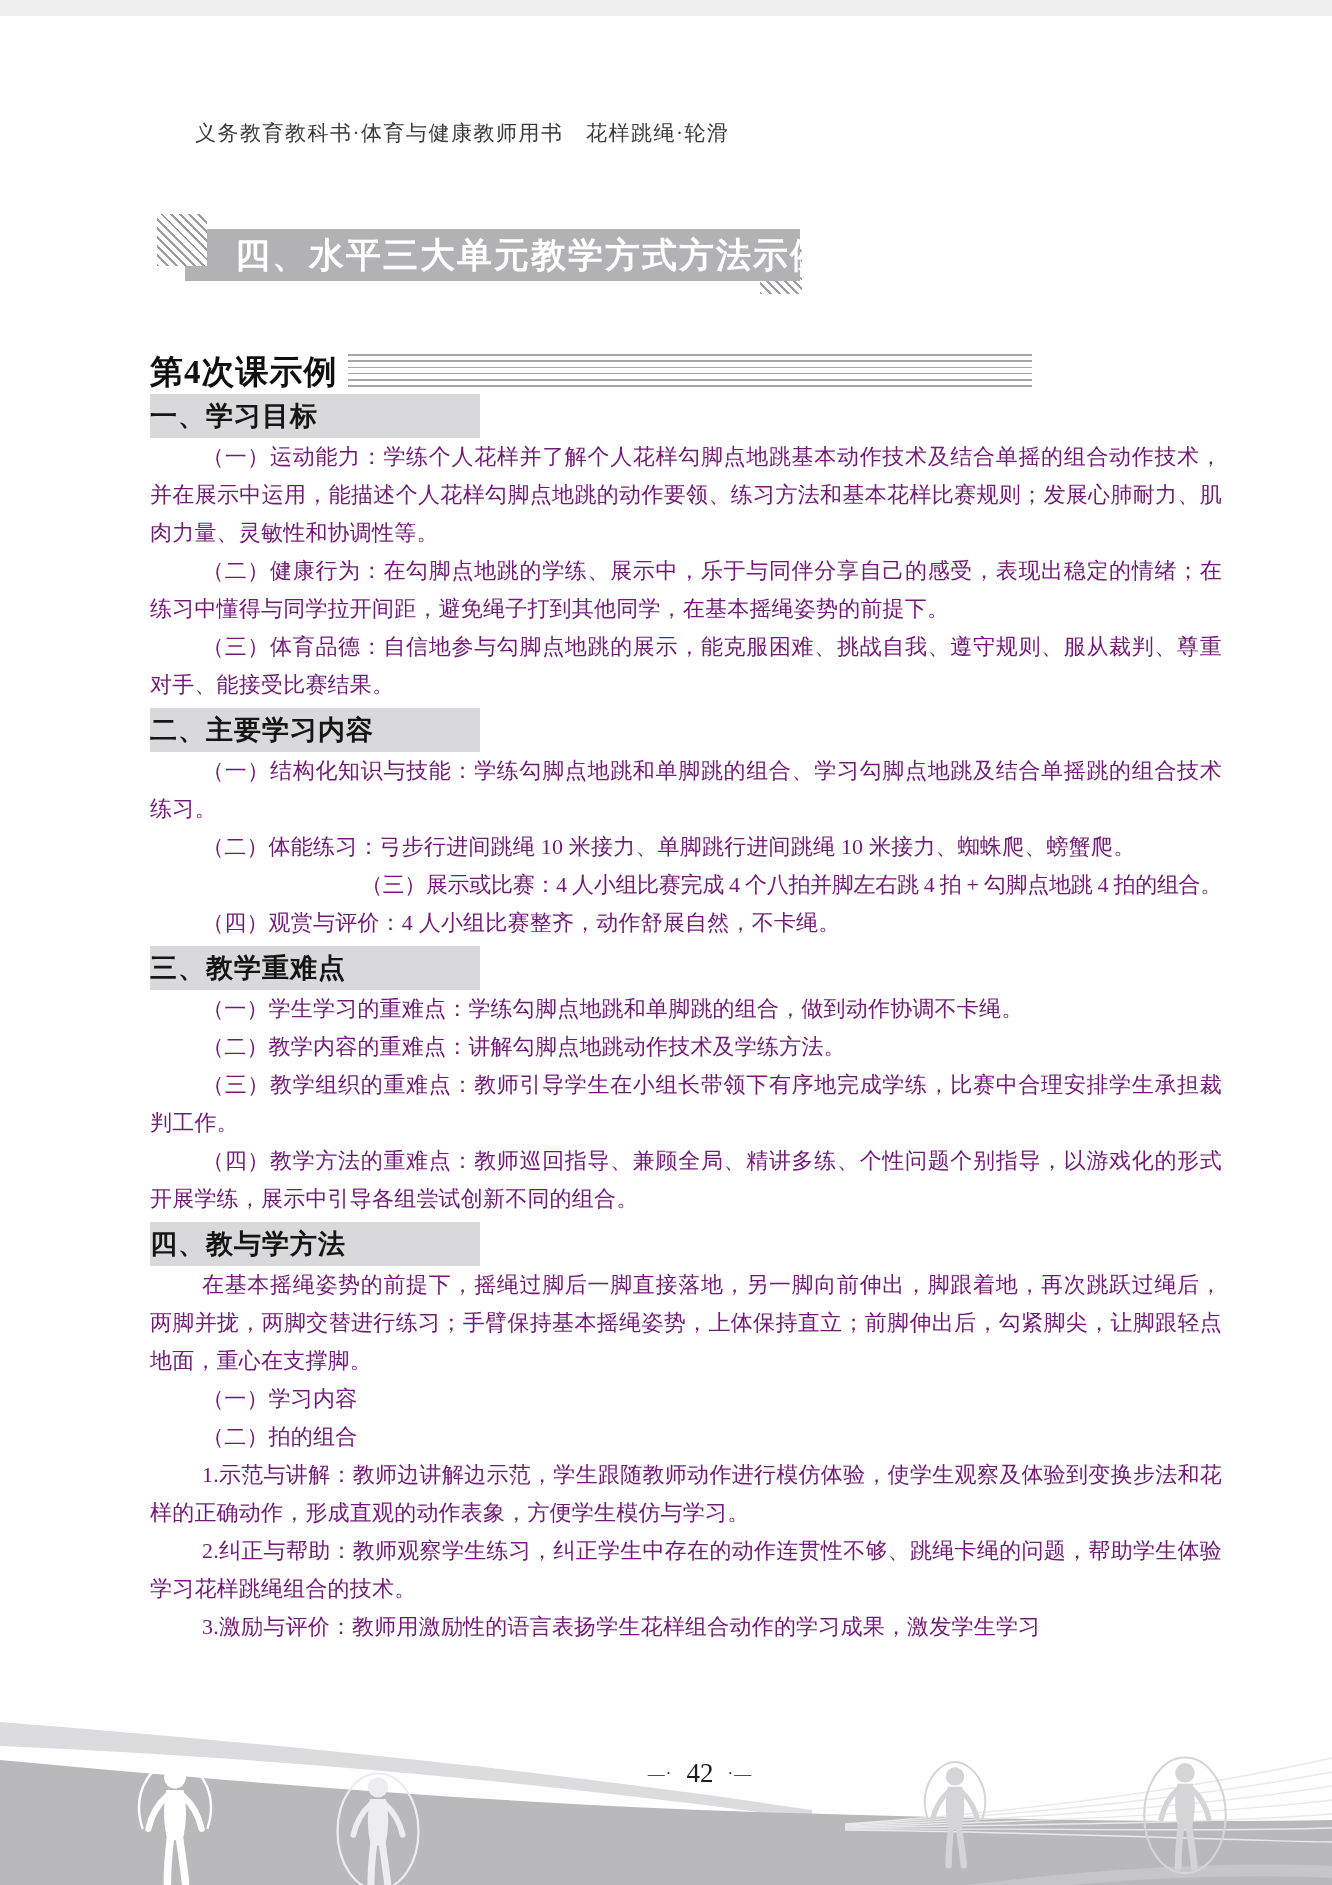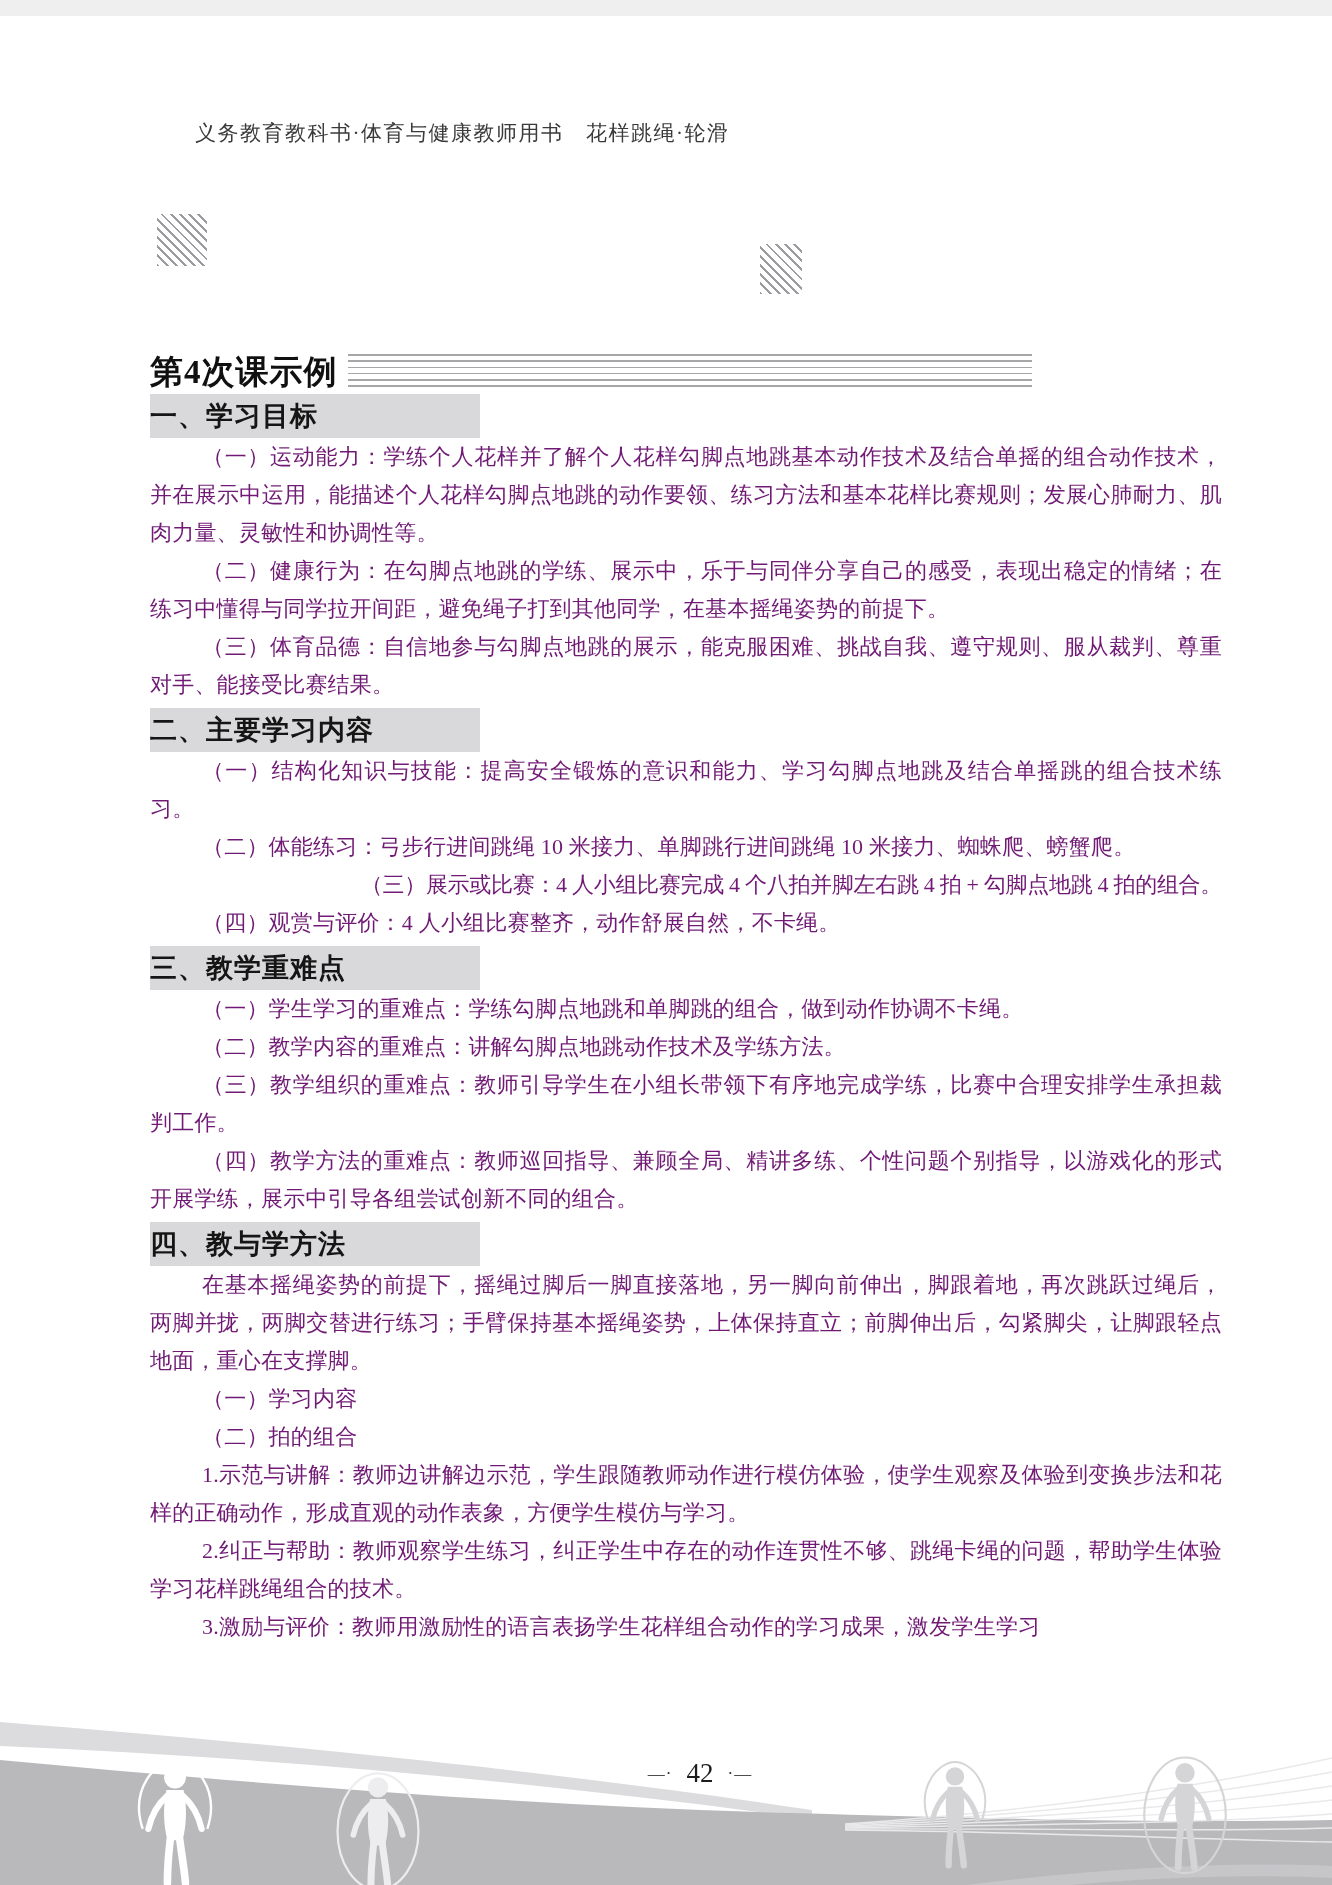--- a/index.html
+++ b/index.html
@@ -75,36 +75,39 @@
 </style>
 </head>
 <body>
 
 <div class="page">
 
   <div class="page-header">义务教育教科书·体育与健康教师用书　花样跳绳·轮滑</div>
 
   <div class="hatch hatch-left"></div>
   <div class="hatch hatch-right"></div>
+  <div class="banner-bar">
+    <span>四、水平三大单元教学方式方法示例</span>
+  </div>
 
   <div class="lesson-row">
     <span class="lesson-title">第4次课示例</span>
     <div class="lesson-stripes"></div>
   </div>
 
   <div class="content" id="content">
       <section>
     <h3 class="sec-head">一、学习目标</h3>
   <p class="body-p">（一）运动能力：学练个人花样并了解个人花样勾脚点地跳基本动作技术及结合单摇的组合动作技术，并在展示中运用，能描述个人花样勾脚点地跳的动作要领、练习方法和基本花样比赛规则；发展心肺耐力、肌肉力量、灵敏性和协调性等。</p>
         <p class="body-p">（二）健康行为：在勾脚点地跳的学练、展示中，乐于与同伴分享自己的感受，表现出稳定的情绪；在练习中懂得与同学拉开间距，避免绳子打到其他同学，在基本摇绳姿势的前提下。</p>
         <p class="body-p">（三）体育品德：自信地参与勾脚点地跳的展示，能克服困难、挑战自我、遵守规则、服从裁判、尊重对手、能接受比赛结果。</p>
       </section>
       <section>
     <h3 class="sec-head">二、主要学习内容</h3>
-  <p class="body-p">（一）结构化知识与技能：提高安全锻炼的意识和能力、学习勾脚点地跳及结合单摇跳的组合技术练习。</p>
+  <p class="body-p">（一）结构化知识与技能：学练勾脚点地跳和单脚跳的组合、学习勾脚点地跳及结合单摇跳的组合技术练习。</p>
         <p class="body-p">（二）体能练习：弓步行进间跳绳 10 米接力、单脚跳行进间跳绳 10 米接力、蜘蛛爬、螃蟹爬。</p>
         <p class="body-p nowrap">（三）展示或比赛：4 人小组比赛完成 4 个八拍并脚左右跳 4 拍 + 勾脚点地跳 4 拍的组合。</p>
         <p class="body-p">（四）观赏与评价：4 人小组比赛整齐，动作舒展自然，不卡绳。</p>
       </section>
       <section>
     <h3 class="sec-head">三、教学重难点</h3>
   <p class="body-p">（一）学生学习的重难点：学练勾脚点地跳和单脚跳的组合，做到动作协调不卡绳。</p>
         <p class="body-p">（二）教学内容的重难点：讲解勾脚点地跳动作技术及学练方法。</p>
         <p class="body-p">（三）教学组织的重难点：教师引导学生在小组长带领下有序地完成学练，比赛中合理安排学生承担裁判工作。</p>
         <p class="body-p">（四）教学方法的重难点：教师巡回指导、兼顾全局、精讲多练、个性问题个别指导，以游戏化的形式开展学练，展示中引导各组尝试创新不同的组合。</p>

